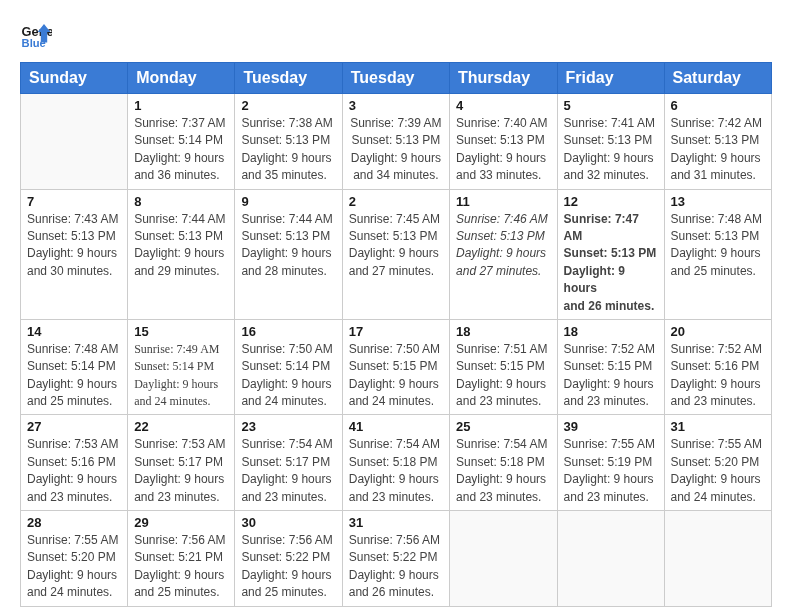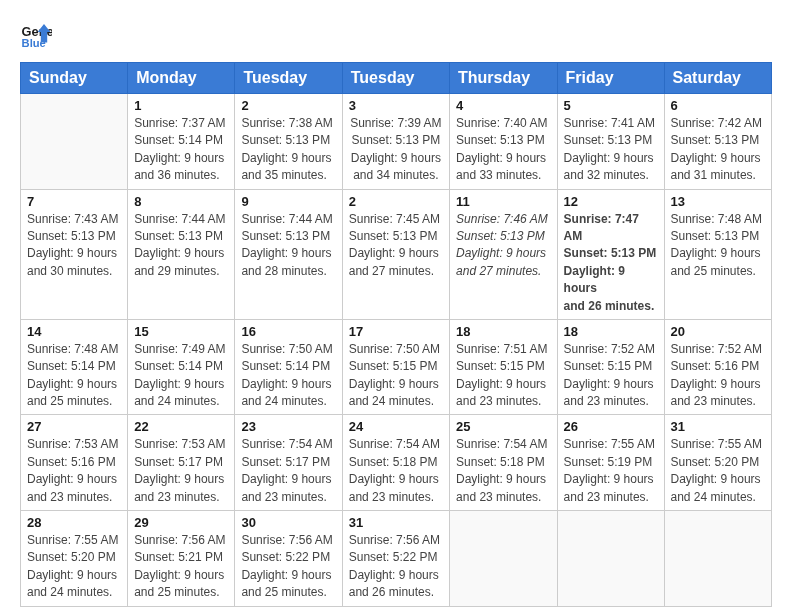--- a/index.html
+++ b/index.html
@@ -203,21 +203,21 @@
       <tr>
         <td>
           <div class="day-number">14</div>
           <div class="day-info" style="white-space: pre-line;">Sunrise: 7:48 AM
 Sunset: 5:14 PM
 Daylight: 9 hours
 and 25 minutes.</div>
         </td>
         <td>
           <div class="day-number">15</div>
-          <div class="day-info" style="white-space: pre-line;">Sunrise: 7:49 AM
+          <div class="day-info" style="white-space: pre-line; font-family: Liberation Serif, serif;">Sunrise: 7:49 AM
 Sunset: 5:14 PM
 Daylight: 9 hours
 and 24 minutes.</div>
         </td>
         <td>
           <div class="day-number">16</div>
           <div class="day-info" style="white-space: pre-line;">Sunrise: 7:50 AM
 Sunset: 5:14 PM
 Daylight: 9 hours
 and 24 minutes.</div>
@@ -267,35 +267,35 @@
 and 23 minutes.</div>
         </td>
         <td>
           <div class="day-number">23</div>
           <div class="day-info" style="white-space: pre-line;">Sunrise: 7:54 AM
 Sunset: 5:17 PM
 Daylight: 9 hours
 and 23 minutes.</div>
         </td>
         <td>
-          <div class="day-number">24</div>
+          <div class="day-number">41</div>
           <div class="day-info" style="white-space: pre-line;">Sunrise: 7:54 AM
 Sunset: 5:18 PM
 Daylight: 9 hours
 and 23 minutes.</div>
         </td>
         <td>
           <div class="day-number">25</div>
           <div class="day-info" style="white-space: pre-line;">Sunrise: 7:54 AM
 Sunset: 5:18 PM
 Daylight: 9 hours
 and 23 minutes.</div>
         </td>
         <td>
-          <div class="day-number">26</div>
+          <div class="day-number">39</div>
           <div class="day-info" style="white-space: pre-line;">Sunrise: 7:55 AM
 Sunset: 5:19 PM
 Daylight: 9 hours
 and 23 minutes.</div>
         </td>
         <td>
           <div class="day-number">31</div>
           <div class="day-info" style="white-space: pre-line;">Sunrise: 7:55 AM
 Sunset: 5:20 PM
 Daylight: 9 hours

